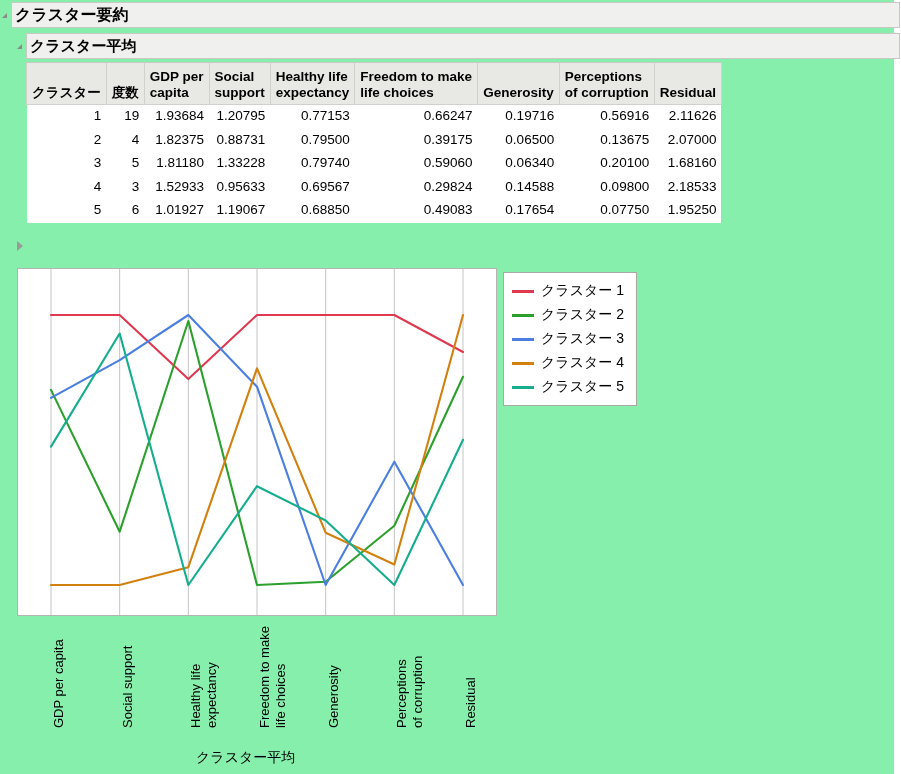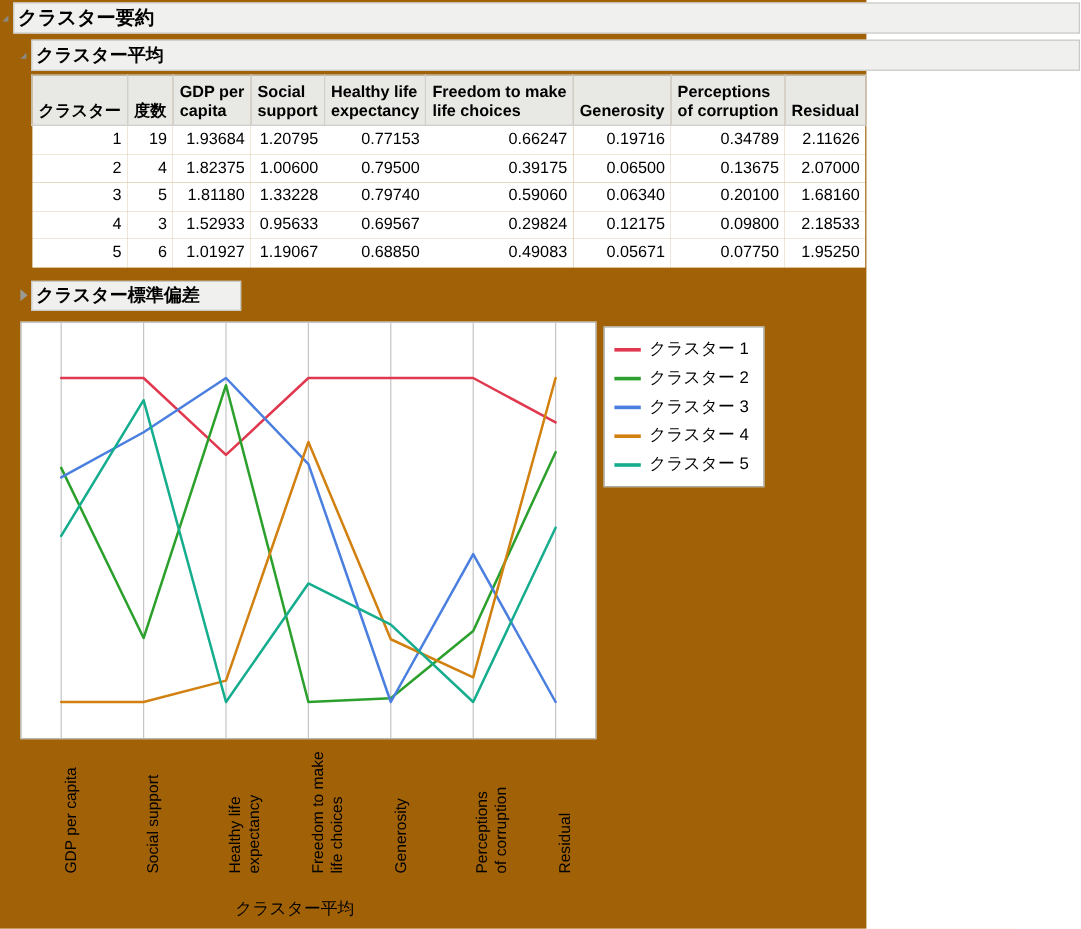--- a/index.html
+++ b/index.html
@@ -7,23 +7,23 @@
     padding: 0;
     background: #ffffff;
     width: 901px;
     height: 774px;
     font-family: "Liberation Sans", sans-serif;
     overflow: hidden;
   }
 
   #root {
     position: relative;
-    width: 722px;
+    width: 894px;
     height: 774px;
-    background: #a16207;
+    background: #86efac;
   }
 
   
   .outline-bar {
     position: absolute;
     display: flex;
     align-items: center;
     background: #f0f0ee;
     border: 1px solid #c8c8c4;
     box-sizing: border-box;
@@ -226,28 +226,28 @@
     </thead>
     <tbody id="means-tbody">
         <tr>
           <td>1</td>
           <td>19</td>
           <td>1.93684</td>
           <td>1.20795</td>
           <td>0.77153</td>
           <td>0.66247</td>
           <td>0.19716</td>
-          <td>0.34789</td>
+          <td>0.56916</td>
           <td>2.11626</td>
         </tr>
         <tr>
           <td>2</td>
           <td>4</td>
           <td>1.82375</td>
-          <td>1.00600</td>
+          <td>0.88731</td>
           <td>0.79500</td>
           <td>0.39175</td>
           <td>0.06500</td>
           <td>0.13675</td>
           <td>2.07000</td>
         </tr>
         <tr>
           <td>3</td>
           <td>5</td>
           <td>1.81180</td>
@@ -258,42 +258,39 @@
           <td>0.20100</td>
           <td>1.68160</td>
         </tr>
         <tr>
           <td>4</td>
           <td>3</td>
           <td>1.52933</td>
           <td>0.95633</td>
           <td>0.69567</td>
           <td>0.29824</td>
-          <td>0.12175</td>
+          <td>0.14588</td>
           <td>0.09800</td>
           <td>2.18533</td>
         </tr>
         <tr>
           <td>5</td>
           <td>6</td>
           <td>1.01927</td>
           <td>1.19067</td>
           <td>0.68850</td>
           <td>0.49083</td>
-          <td>0.05671</td>
+          <td>0.17654</td>
           <td>0.07750</td>
           <td>1.95250</td>
         </tr>
       </tbody>
   </table>
 
   <span id="tri-sd" class="tri tri-closed"></span>
-  <div id="bar-sd" class="outline-bar">
-    <span class="outline-title">クラスター標準偏差</span>
-  </div>
 
   <div id="chart-block">
 
     <div id="plot-frame">
       <svg id="plot-svg" width="478" height="346">
         <g id="gridlines">
             <line x1="33" x2="33" y1="0" y2="346" stroke="#c4c4c4" stroke-width="1"></line>
             <line x1="101.66666666666667" x2="101.66666666666667" y1="0" y2="346" stroke="#c4c4c4" stroke-width="1"></line>
             <line x1="170.33333333333334" x2="170.33333333333334" y1="0" y2="346" stroke="#c4c4c4" stroke-width="1"></line>
             <line x1="239" x2="239" y1="0" y2="346" stroke="#c4c4c4" stroke-width="1"></line>

